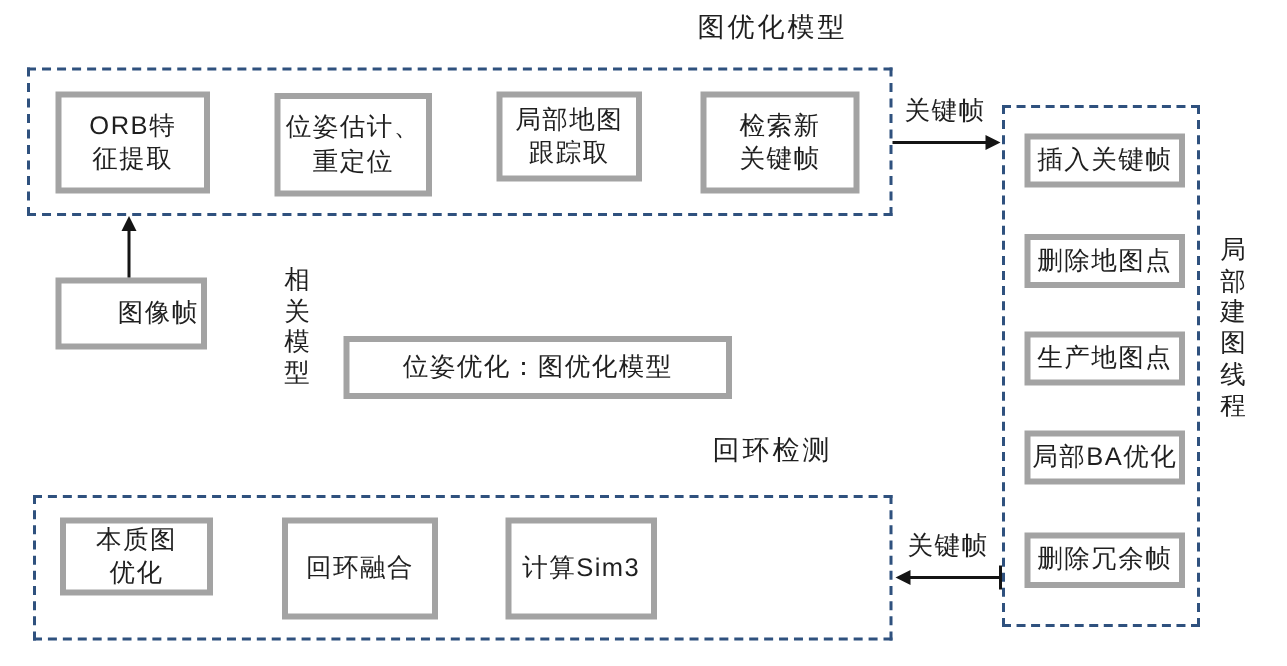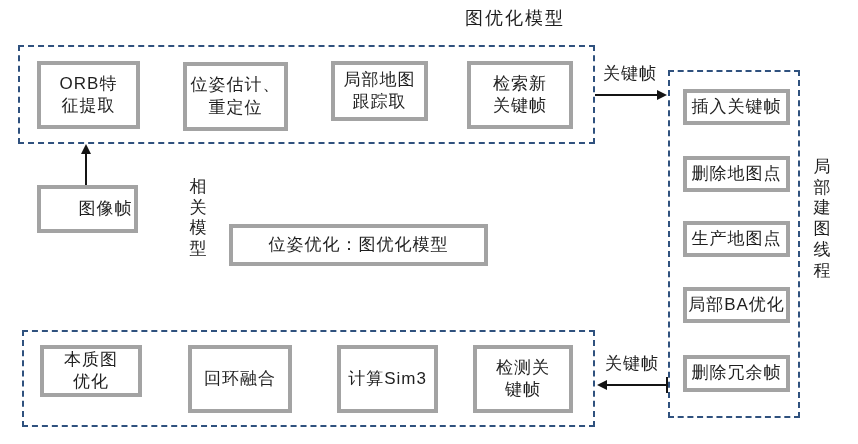--- a/index.html
+++ b/index.html
@@ -99,28 +99,27 @@
   <div class="v-label" style="left:811px;top:157px;">局部建图线程</div>
 
   <div class="solid-box" style="left:37px;top:185px;width:101px;height:48px;padding-left:36px;">图像帧</div>
   <div class="v-line" style="left:85px;top:152px;height:33px;"></div>
   <div class="arrow-head-up" style="left:81px;top:144px;"></div>
 
   <div class="v-label" style="left:187px;top:177px;">相关模型</div>
 
   <div class="solid-box" style="left:229px;top:224px;width:259px;height:42px;">位姿优化：图优化模型</div>
 
+  <div class="title-label" style="left:450px;top:288px;width:130px;">回环检测</div>
 
   <div class="dashed-rect" style="left:22px;top:330px;width:573px;height:97px;"></div>
 
   <div class="solid-box" style="left:40px;top:345px;width:102px;height:52px;">本质图
 优化</div>
   <div class="solid-box" style="left:188px;top:345px;width:104px;height:68px;">回环融合</div>
   <div class="solid-box" style="left:337px;top:345px;width:101px;height:68px;">计算Sim3</div>
-  <div class="solid-box" style="left:473px;top:345px;width:100px;height:68px;">检测关
-键帧</div>
 
   <div class="arrow-label" style="left:598px;top:352px;width:68px;">关键帧</div>
   <div class="h-line" style="left:605px;top:384px;width:63px;"></div>
   <div class="arrow-head-left" style="left:597px;top:380px;"></div>
   <div class="t-bar" style="left:666px;top:377px;"></div>
 
 </div>
 
 </body></html>

